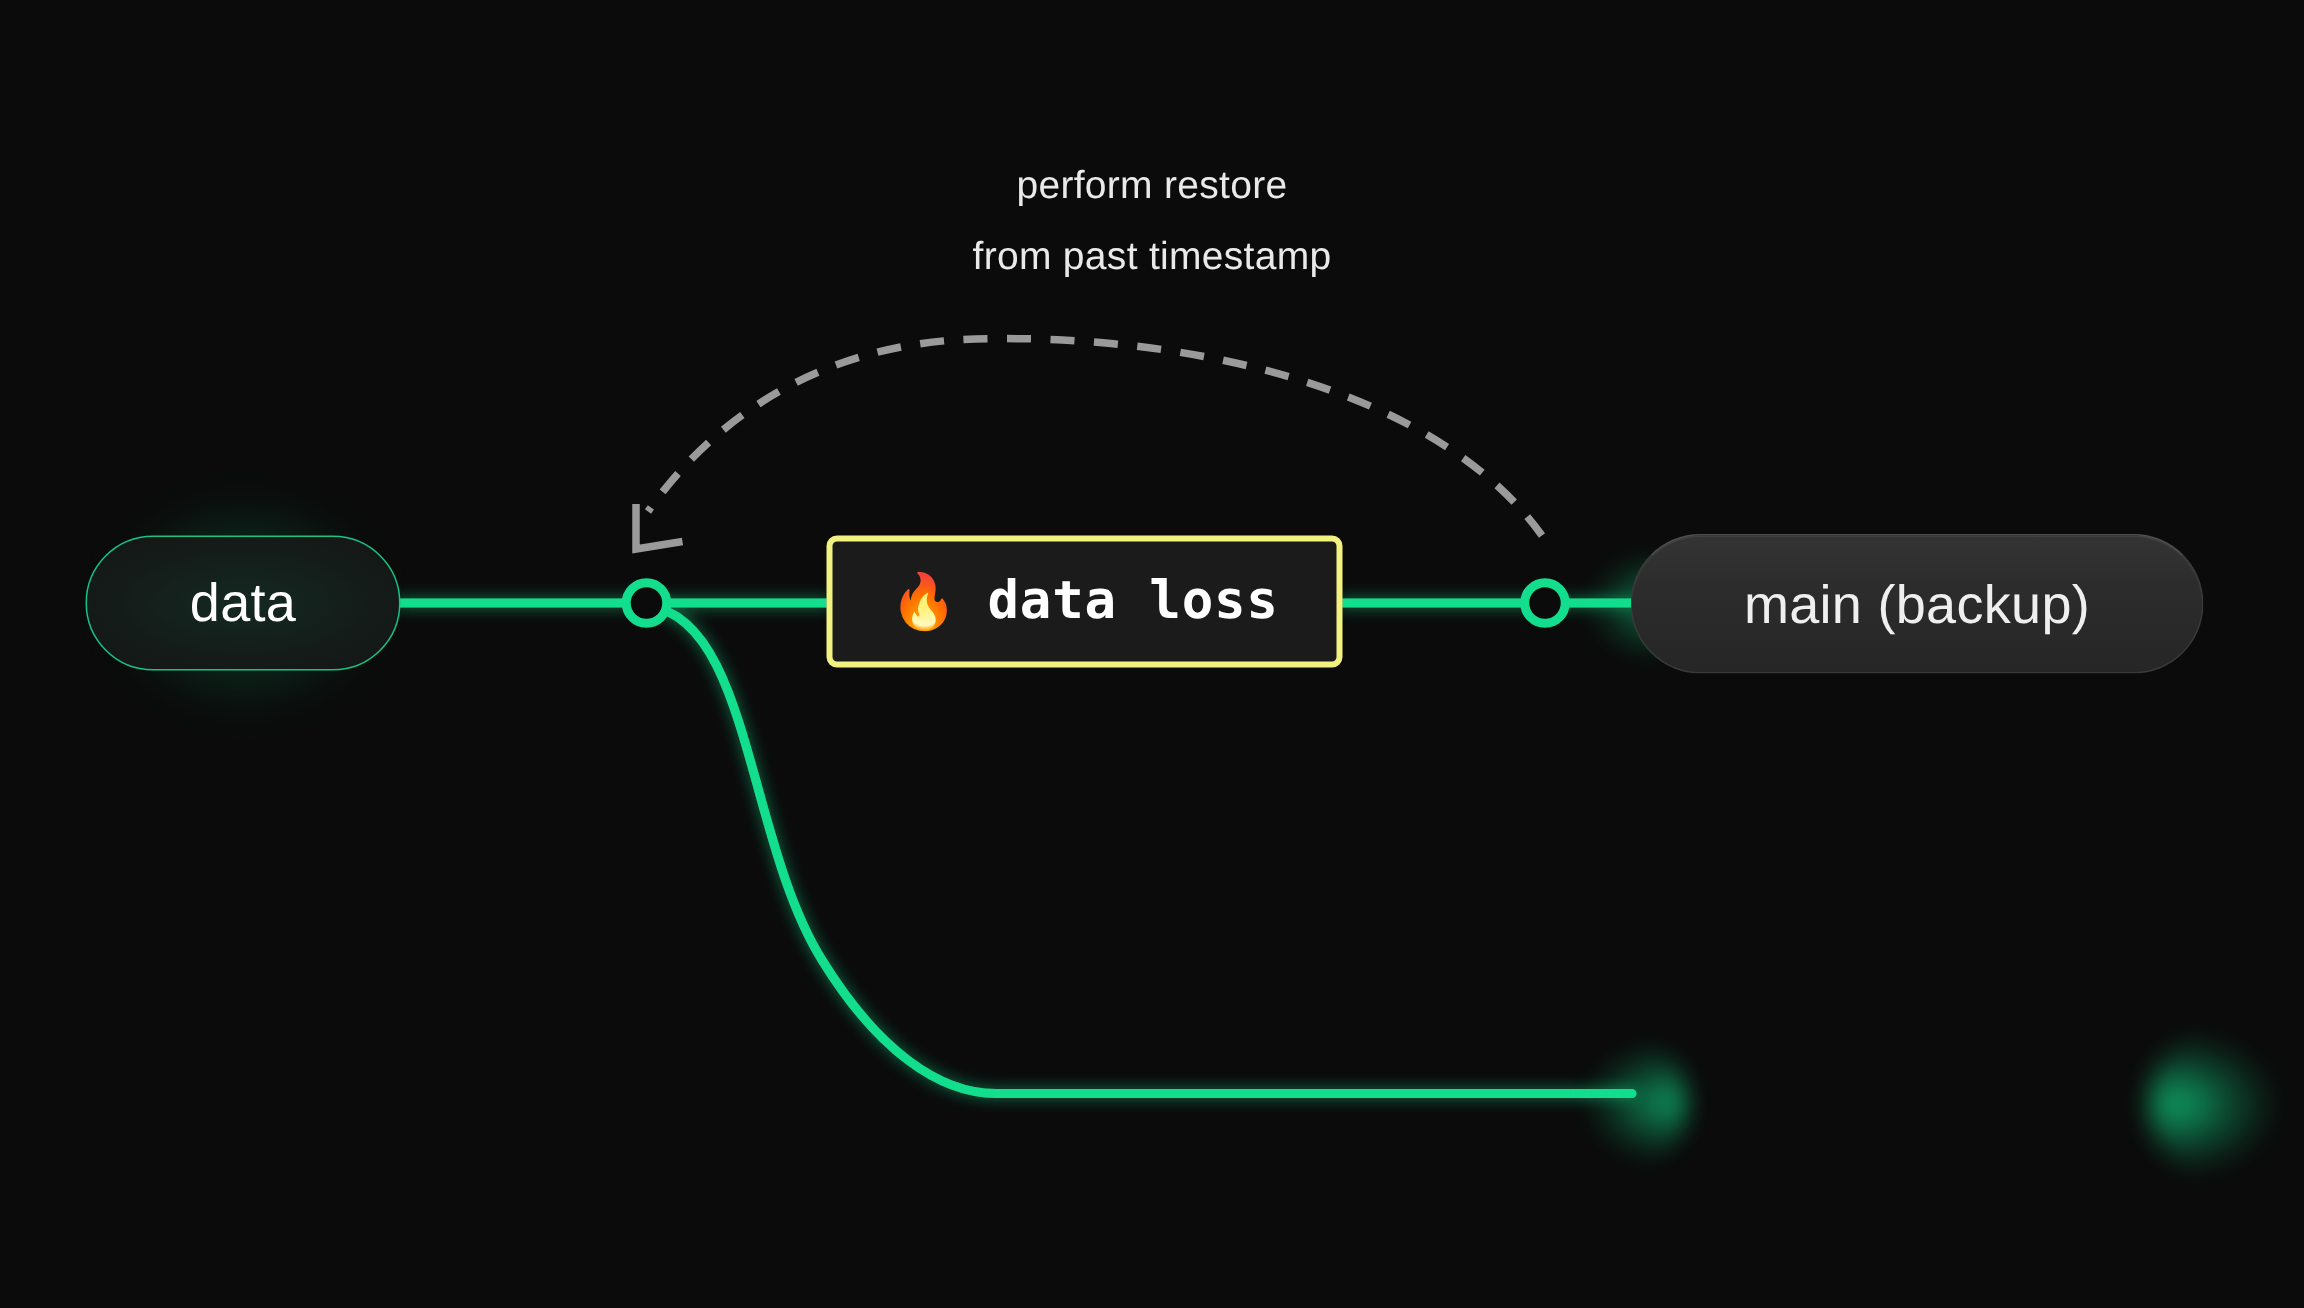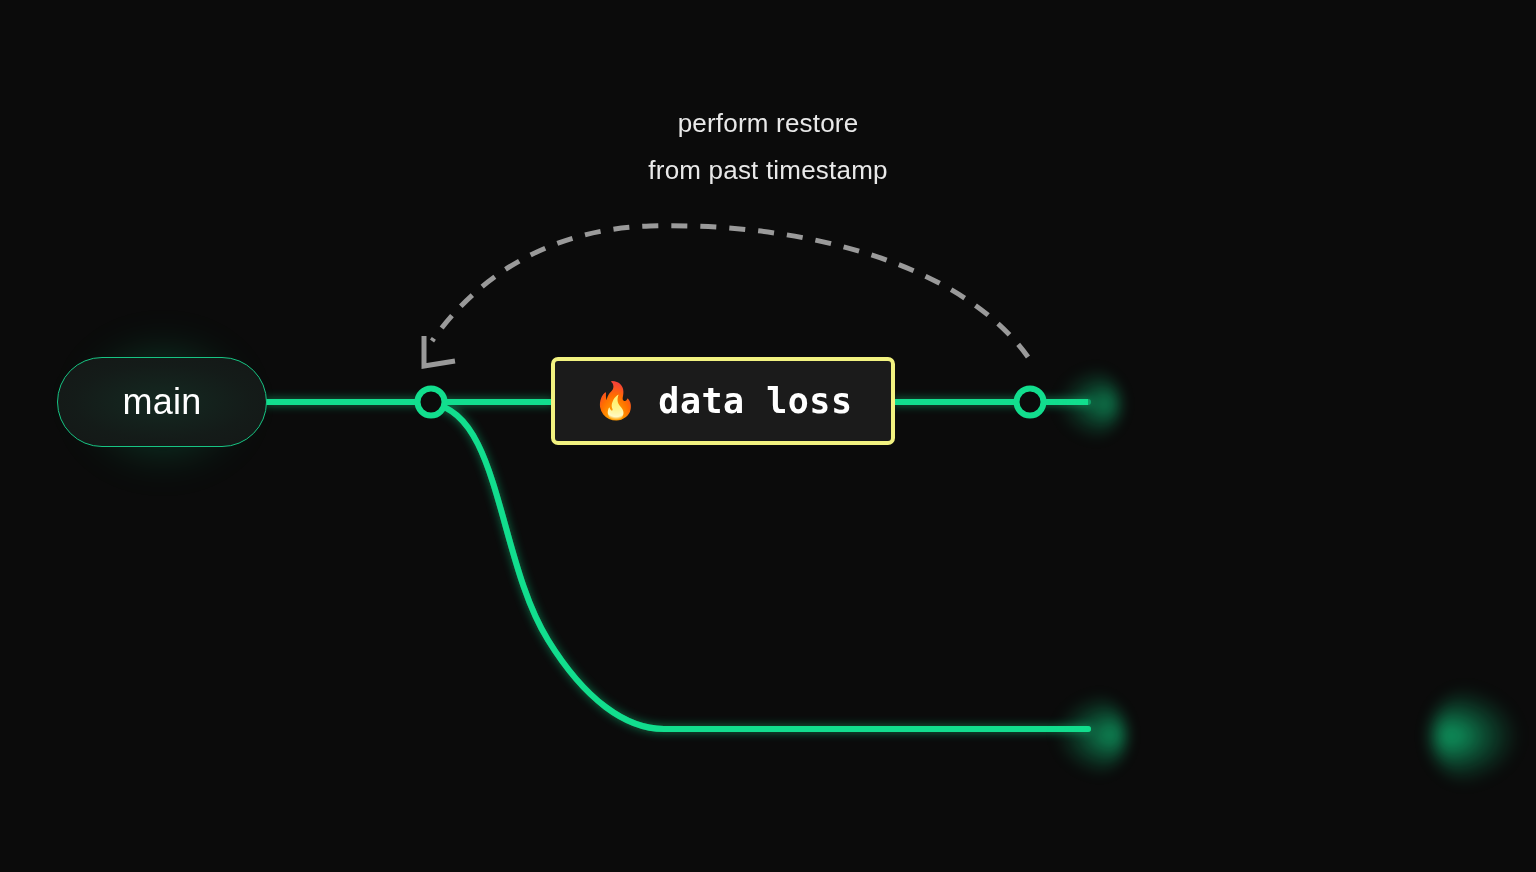--- a/index.html
+++ b/index.html
@@ -179,24 +179,27 @@
 
   <svg class="layer" viewBox="0 0 1536 872">
     <path d="M 1028 357 C 960 262 800 222 650 226 C 545 229 474 281 432 341" fill="none" stroke="#9a9a9a" stroke-width="5" stroke-dasharray="16 13" stroke-linecap="butt"></path>
     <path d="M 424 336 L 424 366 L 455 361" fill="none" stroke="#9a9a9a" stroke-width="5" stroke-linecap="butt" stroke-linejoin="miter"></path>
   </svg>
 
   <div class="title">perform restore
 from past timestamp</div>
 
   <div class="pill pill-main">
-    <span>main</span>
+    <span>data</span>
   </div>
 
   <div class="edge-glow edge-glow-backup-l"></div>
+  <div class="pill pill-grey pill-backup">
+    <span>main (backup)</span>
+  </div>
 
   <div class="edge-glow edge-glow-restored-l"></div>
   <div class="edge-glow edge-glow-restored-r"></div>
 
   <div class="loss-box">
     <span class="loss-emoji">🔥</span>
     <span class="loss-text">data loss</span>
   </div>
 
 </div>

